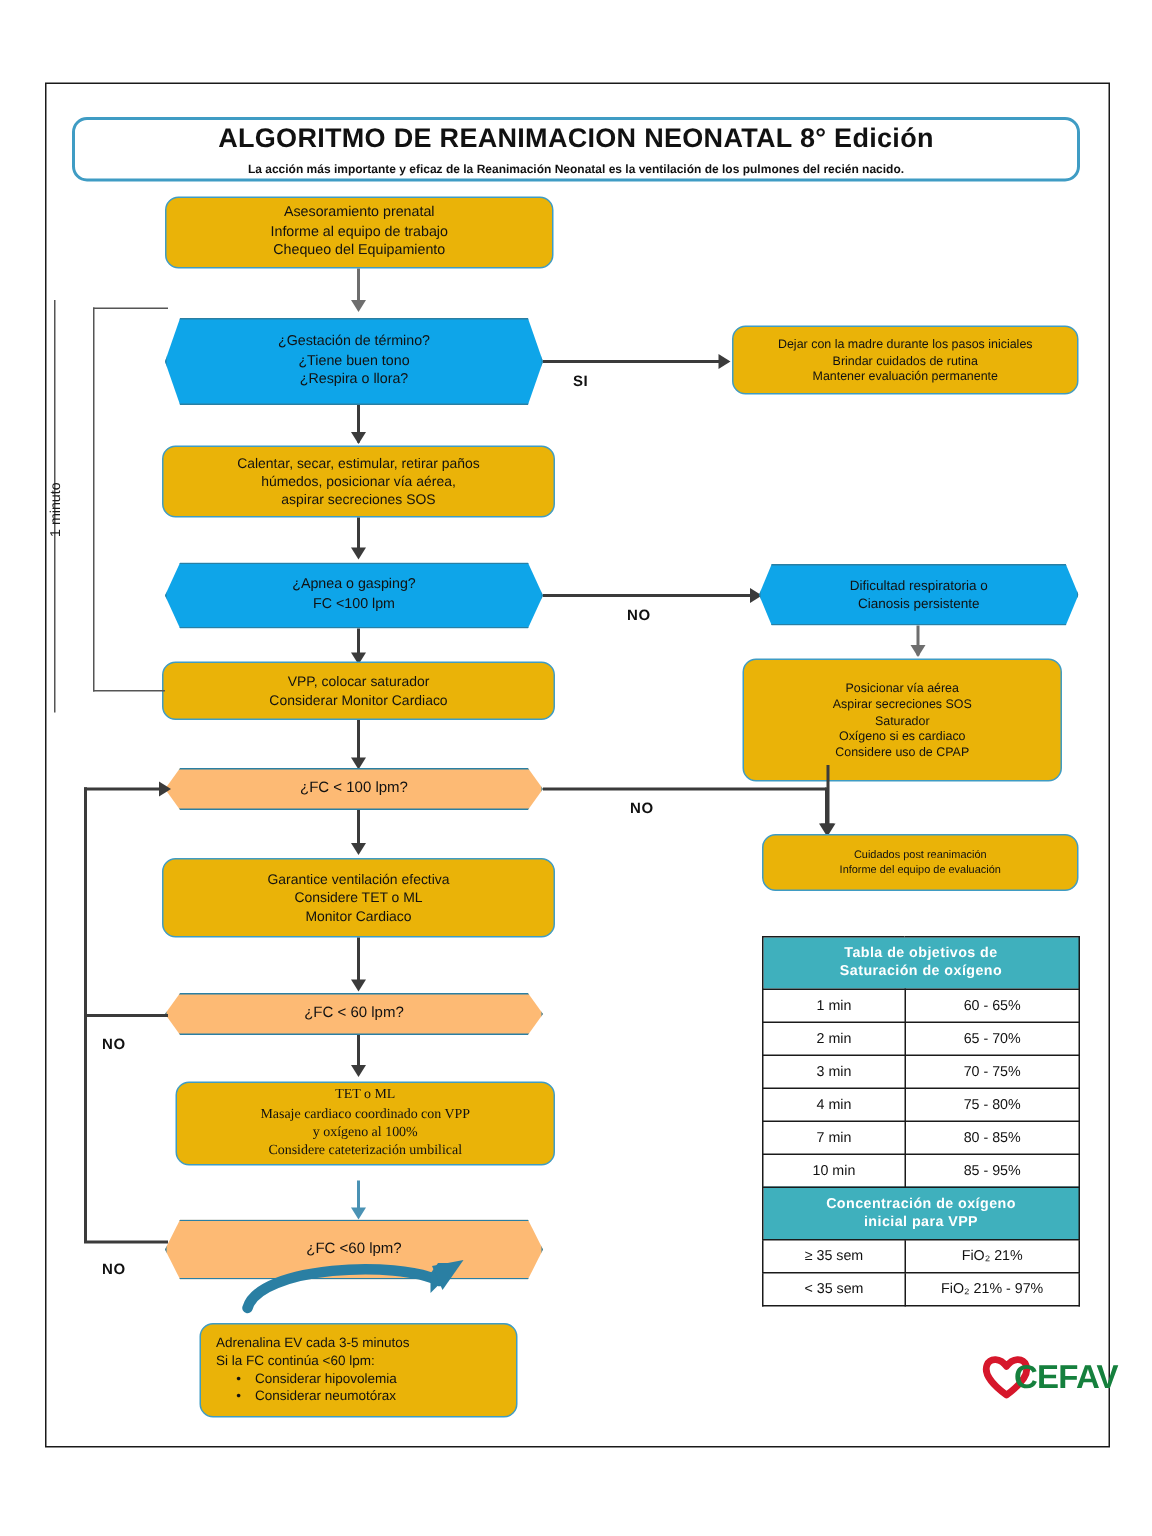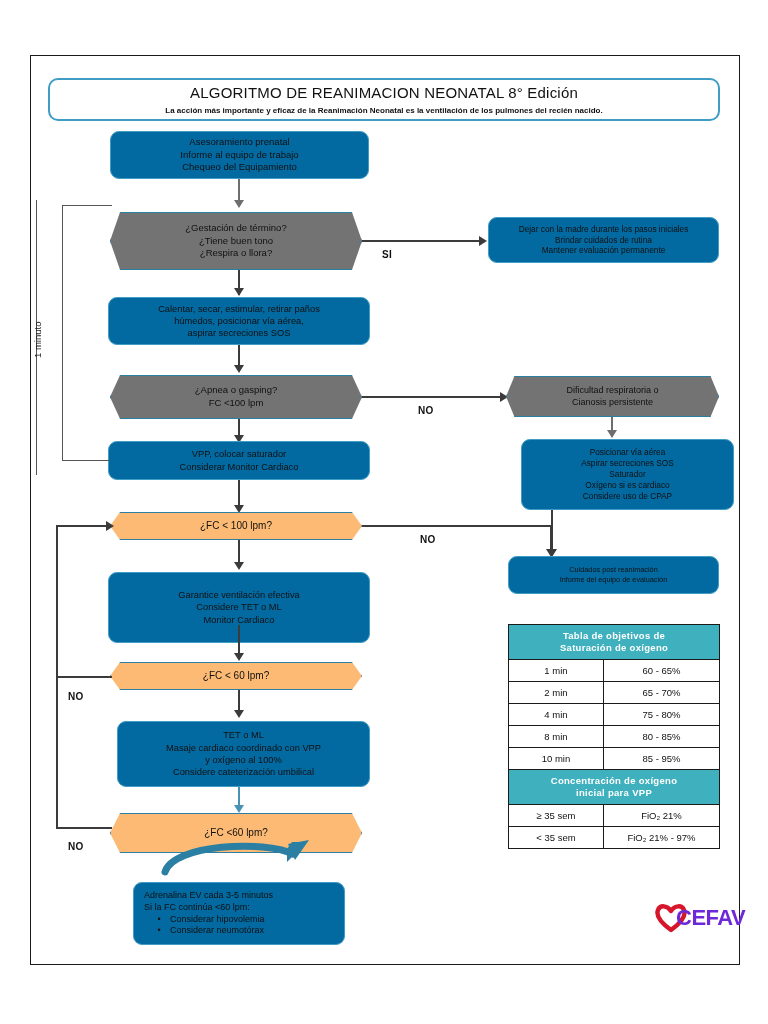--- a/index.html
+++ b/index.html
@@ -28,31 +28,31 @@
     position: absolute;
     display: flex;
     align-items: center;
     justify-content: center;
     text-align: center;
     color: #111;
   }
   .box {
     border: 1.3px solid #3f9cc4;
     border-radius: 9px;
-    background: #0369a1;
+    background: #eab308;
     line-height: 1.32;
   }
   .box-title {
     border: 2.2px solid #3f9cc4;
     border-radius: 10px;
     background: #ffffff;
     flex-direction: column;
   }
   .hex {
-    background: #737373;
+    background: #0ea5e9;
     border: 1.3px solid #2a7fa3;
     line-height: 1.32;
     clip-path: polygon(4% 0%, 96% 0%, 100% 50%, 96% 100%, 4% 100%, 0% 50%);
   }
   .hex-light { background: #fdba74; }
   .lbl { position: absolute; font-weight: bold; color: #111; letter-spacing: .4px; margin-top: 28px; }
 
   
   .ln { position: absolute; background: #3b3b3b; }
   .ln-v { width: 1.6px; }
@@ -97,34 +97,34 @@
     letter-spacing: .3px;
     padding: 5px 20px;
   }
 
   
   .logo { position: absolute; display: flex; align-items: center; }
   .logo-text {
     font-family: "Liberation Sans", sans-serif;
     font-weight: bold;
     font-size: 22px;
-    color: #6d28d9;
+    color: #15803d;
     letter-spacing: -0.5px;
     margin-left: -12px;
   }
   .txtline { display: block; }
 </style>
 </head>
 <body>
 
 <div id="page">
   <div class="page-frame"></div>
 
   <div class="node box-title" style="left:48px; top:78px; width:672px; height:43px;">
-    <div style="font-size:15px; font-weight:normal; letter-spacing:.2px;">ALGORITMO DE REANIMACION NEONATAL 8° Edición</div>
+    <div style="font-size:18px; font-weight:bold; letter-spacing:.2px;">ALGORITMO DE REANIMACION NEONATAL 8° Edición</div>
     <div style="font-size:8px; margin-top:5px; font-weight:bold;">La acción más importante y eficaz de la Reanimación Neonatal es la ventilación de los pulmones del recién nacido.</div>
   </div>
 
   <div class="ln ln-v" style="left:36px; top:200px; width:1.2px; height:275px; background:#555;"></div>
   <div class="minuto-label" style="left:32px; top:358px;">1 minuto</div>
 
   <div class="node box" style="left:110px; top:131px; width:259px; height:48px; flex-direction:column; font-size:9.5px;">
     <span class="txtline">Asesoramiento prenatal</span>
     <span class="txtline">Informe al equipo de trabajo</span>
     <span class="txtline">Chequeo del Equipamiento</span>
@@ -174,21 +174,21 @@
 
   <div class="node hex" style="left:506px; top:376px; width:213px; height:41px; flex-direction:column; font-size:9px;">
     <span class="txtline">Dificultad respiratoria o</span>
     <span class="txtline">Cianosis persistente</span>
   </div>
 
   <div class="ln ln-v ln-thin" style="left:611px; top:417px; height:20px;"></div>
   <div class="arrow-d" style="left:607px; top:430px; border-top-color:#6e6e6e;"></div>
   <div class="lbl" style="left:617px; top:419px; font-size:9px;">SI</div>
 
-  <div class="node box" style="left:521px; top:439px; width:213px; height:71px; flex-direction:column; font-size:8.3px;">
+  <div class="node box" style="left:495px; top:439px; width:213px; height:82px; flex-direction:column; font-size:8.3px;">
     <span class="txtline">Posicionar vía aérea</span>
     <span class="txtline">Aspirar secreciones SOS</span>
     <span class="txtline">Saturador</span>
     <span class="txtline">Oxígeno si es cardiaco</span>
     <span class="txtline">Considere uso de CPAP</span>
   </div>
 
   <div class="ln ln-v" style="left:551px; top:510px; height:43px;"></div>
   <div class="arrow-d" style="left:547px; top:549px;"></div>
 
@@ -219,21 +219,21 @@
 
   <div class="node box" style="left:508px; top:556px; width:211px; height:38px; flex-direction:column; font-size:7.3px;">
     <span class="txtline">Cuidados post reanimación</span>
     <span class="txtline">Informe del equipo de evaluación</span>
   </div>
 
   <div class="ln ln-v" style="left:238px; top:540px; height:28px;"></div>
   <div class="arrow-d" style="left:234px; top:562px;"></div>
   <div class="lbl" style="left:244px; top:544px; font-size:10px;">SI</div>
 
-  <div class="node box" style="left:108px; top:572px; width:262px; height:71px; flex-direction:column; font-size:9.3px;">
+  <div class="node box" style="left:108px; top:572px; width:262px; height:53px; flex-direction:column; font-size:9.3px;">
     <span class="txtline">Garantice ventilación efectiva</span>
     <span class="txtline">Considere TET o ML</span>
     <span class="txtline">Monitor Cardiaco</span>
   </div>
 
   <div class="ln ln-v" style="left:238px; top:625px; height:32px;"></div>
   <div class="arrow-d" style="left:234px; top:653px;"></div>
 
   <div class="node hex hex-light" style="left:110px; top:662px; width:252px; height:28px; font-size:10px;">
     <span class="txtline">¿FC &lt; 60 lpm?</span>
@@ -242,21 +242,21 @@
   <div class="ln ln-h" style="left:56px; top:676px; width:56px;"></div>
   <div class="ln ln-v" style="left:56px; top:525px; height:152px;"></div>
   <div class="ln ln-h" style="left:56px; top:525px; width:55px;"></div>
   <div class="arrow-r" style="left:106px; top:521px;"></div>
   <div class="lbl" style="left:68px; top:663px; font-size:10px;">NO</div>
 
   <div class="ln ln-v" style="left:238px; top:690px; height:26px;"></div>
   <div class="arrow-d" style="left:234px; top:710px;"></div>
   <div class="lbl" style="left:244px; top:694px; font-size:10px;">SI</div>
 
-  <div class="node box" style="left:117px; top:721px; width:253px; height:66px; flex-direction:column; font-size:9.3px;">
+  <div class="node box" style="left:117px; top:721px; width:253px; height:56px; flex-direction:column; font-size:9.3px;font-family:Liberation Serif, serif;">
     <span class="txtline">TET o ML</span>
     <span class="txtline">Masaje cardiaco coordinado con VPP</span>
     <span class="txtline">y oxígeno al 100%</span>
     <span class="txtline">Considere cateterización umbilical</span>
   </div>
 
   <div class="ln ln-v ln-blue" style="left:238px; top:787px; height:22px;"></div>
   <div class="arrow-d blue" style="left:234px; top:805px;"></div>
 
   <div class="node hex hex-light" style="left:110px; top:813px; width:252px; height:40px; font-size:10px;">
@@ -297,25 +297,29 @@
     </tr>
     <tr>
       <td style="width:45%;text-align:center;">1 min</td>
       <td>60 - 65%</td>
     </tr>
     <tr>
       <td>2 min</td>
       <td>65 - 70%</td>
     </tr>
     <tr>
+      <td>3 min</td>
+      <td>70 - 75%</td>
+    </tr>
+    <tr>
       <td>4 min</td>
       <td>75 - 80%</td>
     </tr>
     <tr>
-      <td>8 min</td>
+      <td>7 min</td>
       <td>80 - 85%</td>
     </tr>
     <tr>
       <td>10 min</td>
       <td>85 - 95%</td>
     </tr>
     <tr>
       <th colspan="2">
         <span class="txtline">Concentración de oxígeno</span>
         <span class="txtline">inicial para VPP</span>

